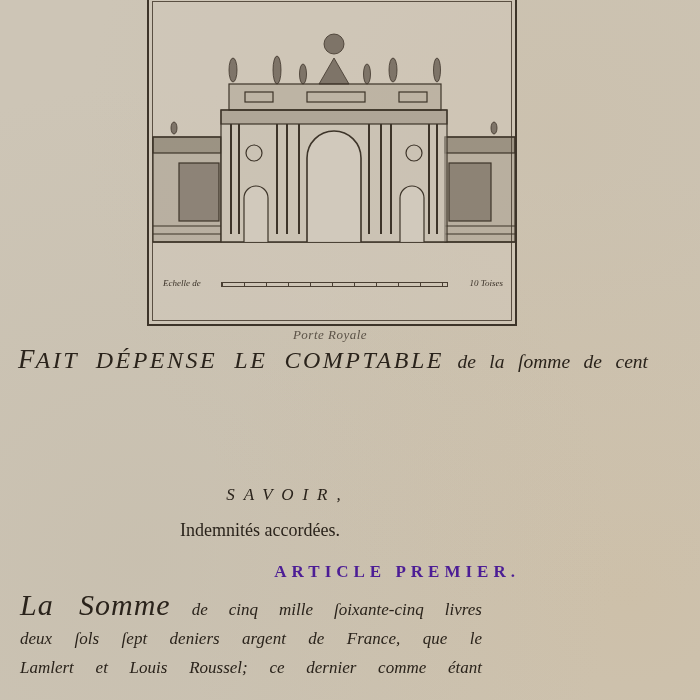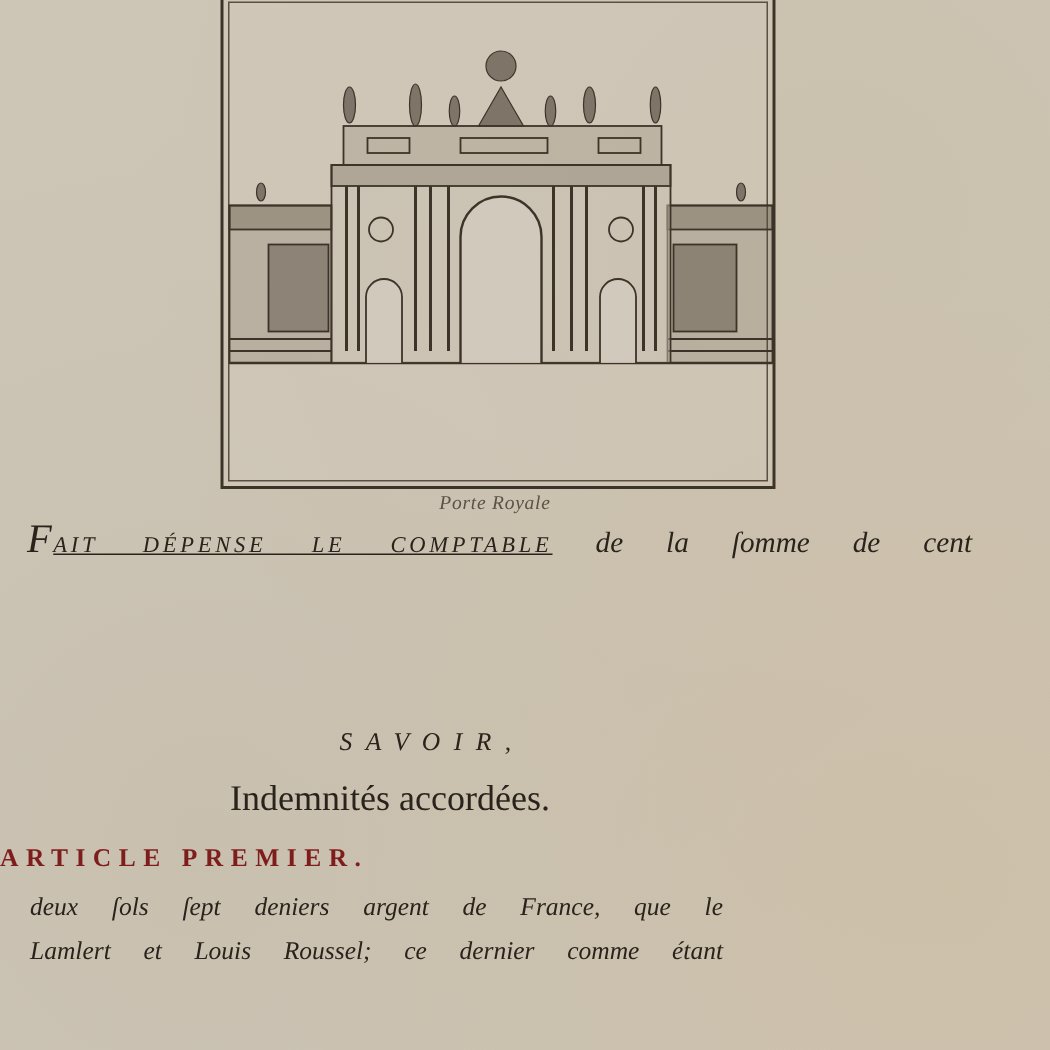--- a/index.html
+++ b/index.html
@@ -37,35 +37,35 @@
       position:absolute; left:0; width:700px; top:327px; text-align:center;
       font-family:"Liberation Serif", serif; font-style:italic; font-size:13px; color:#5b5247;
       letter-spacing:0.5px; padding-left:-10px;
     }
     .caption span { position:relative; left:-20px; }
     .para {
       position:absolute; left:18px; top:345px; width:630px;
       font-size:19.5px; line-height:28px; text-align:justify; color:#2a231b;
     }
     .para .lead-cap { font-size:27px; font-style:italic; letter-spacing:1px; }
-    .para .smallcaps { font-style:italic; letter-spacing:2.5px; font-size:15px; text-transform:uppercase;text-decoration:underline; }
+    .para .smallcaps { font-style:italic; letter-spacing:2.5px; font-size:24px; text-transform:uppercase; }
     .para .it { font-style:italic; }
     .line { display:block; white-space:nowrap; text-align:justify; text-align-last:justify; }
     .line.last { text-align-last:left; }
     .savoir {
       position:absolute; left:0; width:520px; top:485px; text-align:center;
       font-style:italic; font-size:17px; letter-spacing:9px; color:#2a231b;padding-left:28px;
     }
     .subhead {
       position:absolute; left:0; width:520px; top:520px; text-align:center;
-      font-size:24px; color:#2a231b;
+      font-size:18px; color:#2a231b;
     }
     .article {
-      position:absolute; left:0; width:520px; top:562px; text-align:left;
-      font-size:17px; letter-spacing:5px; font-weight:bold; color:#7f1d1d;
+      position:absolute; left:0; width:520px; top:562px; text-align:right;
+      font-size:17px; letter-spacing:5px; font-weight:bold; color:#4c1d95;
     }
     .script {
       position:absolute; left:20px; top:590px; width:462px;
       font-family:"Liberation Serif", serif; font-style:italic; font-size:17px; line-height:29px; color:#2a231b;
     }
     .script .big { font-size:30px; letter-spacing:1px; }
     .script .line { text-align-last:justify; }
   </style>
 </head>
 <body>
@@ -124,30 +124,36 @@
         <path d="M170 86 L185 60 L200 86 Z"></path>
         <ellipse cx="185" cy="46" rx="10" ry="10"></ellipse>
         <ellipse cx="218" cy="76" rx="3.5" ry="10"></ellipse>
         <ellipse cx="244" cy="72" rx="4" ry="12"></ellipse>
         <ellipse cx="288" cy="72" rx="3.5" ry="12"></ellipse>
         <ellipse cx="25" cy="130" rx="3" ry="6"></ellipse>
         <ellipse cx="345" cy="130" rx="3" ry="6"></ellipse>
       </g>
     </g>
   </svg>
+  <div class="scale-row">
+    <span class="scale-left">Echelle de</span>
+    <span class="scale-bar"></span>
+    <span class="scale-right">10 Toises</span>
+  </div>
 </div>
 
 <div class="caption">
   <span>Porte Royale</span>
 </div>
 
 <div class="para">
   <span class="line"><span class="lead-cap">F</span><span class="smallcaps">AIT DÉPENSE LE COMPTABLE</span> <span class="it">de la ſomme de cent</span></span>
 </div>
 
 <div class="savoir">SAVOIR,</div>
 <div class="subhead">Indemnités accordées.</div>
 <div class="article">ARTICLE PREMIER.</div>
 
 <div class="script">
+  <span class="line"><span class="big">La Somme</span> <span>de cinq mille ſoixante-cinq livres</span></span>
   <span class="line">deux ſols ſept deniers argent de France, que le</span>
   <span class="line">Lamlert et Louis Roussel; ce dernier comme étant</span>
 </div>
 
 </body></html>

